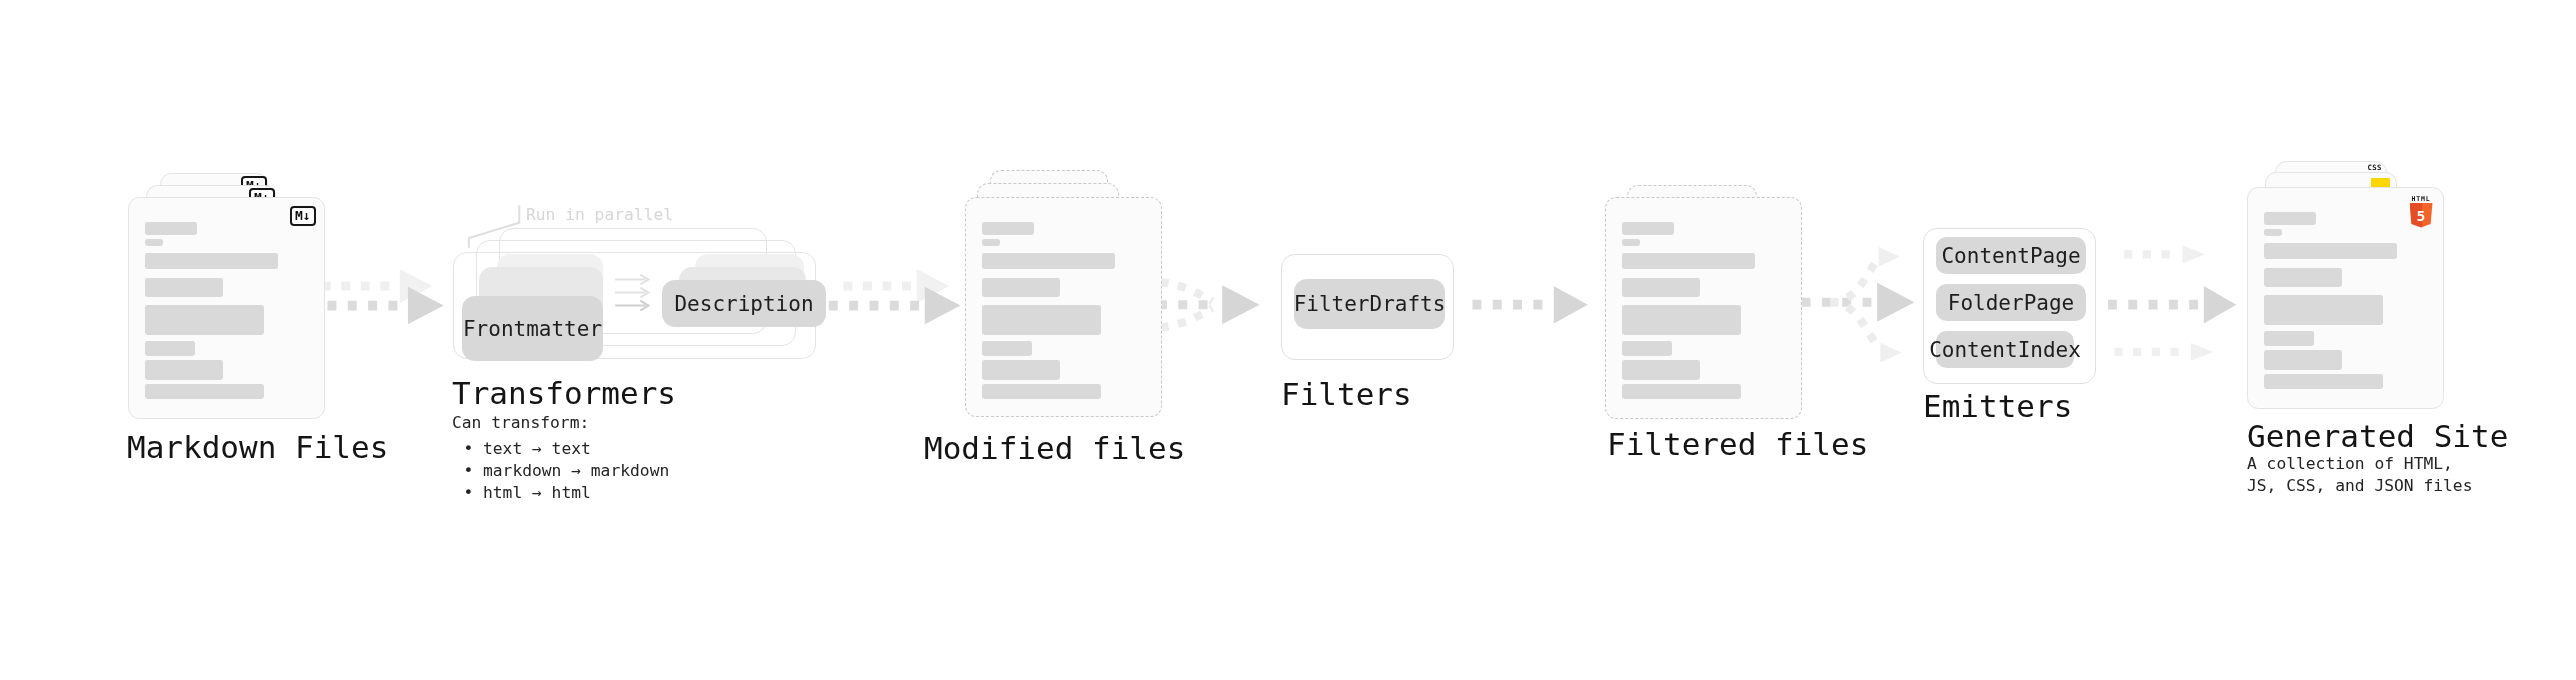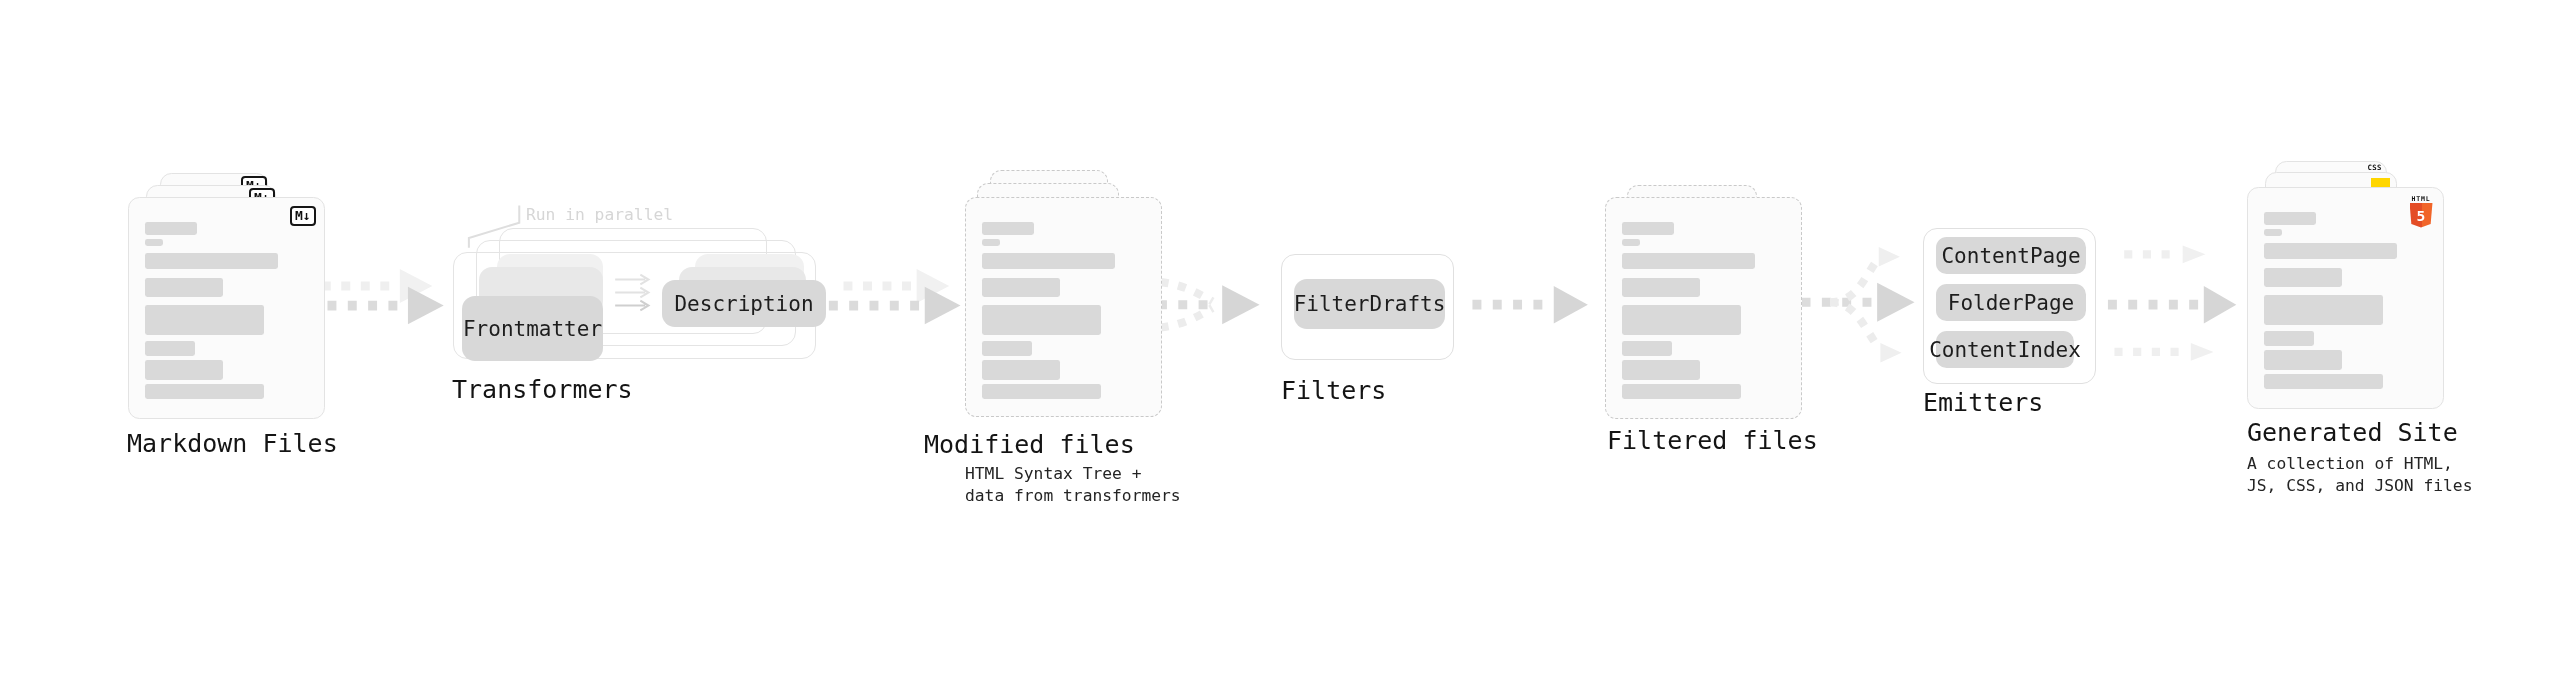--- a/index.html
+++ b/index.html
@@ -24,21 +24,21 @@
   
   .outline-box{position:absolute;box-sizing:border-box;border:1.6px solid #e4e4e4;border-radius:14px;background:transparent}
 
   
   .pill{position:absolute;box-sizing:border-box;background:#d8d8d8;border-radius:13px;
         display:flex;align-items:center;justify-content:center;font-size:21px;color:#1d1d1d}
   .pill.ghost1{background:#e8e8e8}
   .pill.ghost2{background:#f1f1f1}
 
   
-  .stage-label{position:absolute;font-size:25px;color:#141414;white-space:nowrap}
+  .stage-label{position:absolute;font-size:31px;color:#141414;white-space:nowrap}
   .stage-desc{position:absolute;font-size:16.3px;line-height:22px;color:#242424;white-space:nowrap}
   .stage-desc .indent{padding-left:11.4px}
   .stage-desc .gap{margin-top:4.1px}
   .annotation{position:absolute;font-size:16.3px;color:#d6d6d6;white-space:nowrap}
 
   
   .md-badge{position:absolute;box-sizing:border-box;border:2.4px solid #161616;border-radius:4.1px;
             background:#fff;font-weight:700;font-size:13px;line-height:15.4px;padding:0 3.3px;color:#111}
   .css-badge{position:absolute;font-size:7.3px;font-weight:700;color:#111;line-height:7.3px;
              border-bottom:3.3px solid #2864f0;padding-bottom:0.8px;letter-spacing:0.4px}
@@ -145,40 +145,42 @@
     <div class="outline-box" style="left:476px;top:240px;width:320px;height:106px"></div>
     <div class="outline-box" style="left:453px;top:252px;width:363px;height:107px"></div>
     <div class="pill ghost2" style="left:497px;top:254px;width:106px;height:47px"></div>
     <div class="pill ghost1" style="left:479px;top:267px;width:124px;height:47px"></div>
     <div class="pill ghost2" style="left:695px;top:254px;width:109px;height:47px"></div>
     <div class="pill ghost1" style="left:679px;top:267px;width:127px;height:47px"></div>
     <div class="pill" style="left:462px;top:296px;width:141px;height:65px">Frontmatter</div>
     <div class="pill" style="left:662px;top:280px;width:164px;height:47px">Description</div>
   </div>
   <div class="stage-label" style="left:452px;top:375px">Transformers</div>
+  <div class="stage-desc" style="left:452px;top:412px">
+    <div>Can transform:</div>
+    <div class="indent gap">• text → text</div>
+    <div class="indent">• markdown → markdown</div>
+    <div class="indent">• html → html</div>
+  </div>
 
   <div>
     <div class="doc dashed" style="left:990px;top:170px;width:118px;height:46px"></div>
     <div class="doc dashed" style="left:977px;top:183px;width:142px;height:46px"></div>
     <div class="doc dashed" style="left:965px;top:197px;height:220px">
       <div class="bar b1"></div>
       <div class="bar b2"></div>
       <div class="bar b3"></div>
       <div class="bar b4"></div>
       <div class="bar b5"></div>
       <div class="bar b6"></div>
       <div class="bar b7"></div>
       <div class="bar b8"></div>
     </div>
   </div>
   <div class="stage-label" style="left:924px;top:430px">Modified files</div>
-  <div class="stage-desc" style="left:965px;top:463px">
-    <div>HTML Syntax Tree +</div>
-    <div>data from transformers</div>
-  </div>
 
   <div>
     <div class="outline-box" style="left:1281px;top:254px;width:173px;height:106px;border-color:#e0e0e0"></div>
     <div class="pill" style="left:1294px;top:279px;width:151px;height:50px">FilterDrafts</div>
   </div>
   <div class="stage-label" style="left:1281px;top:376px">Filters</div>
 
   <div>
     <div class="doc dashed" style="left:1627px;top:185px;width:130px;height:46px"></div>
     <div class="doc dashed" style="left:1605px;top:197px;height:222px">

